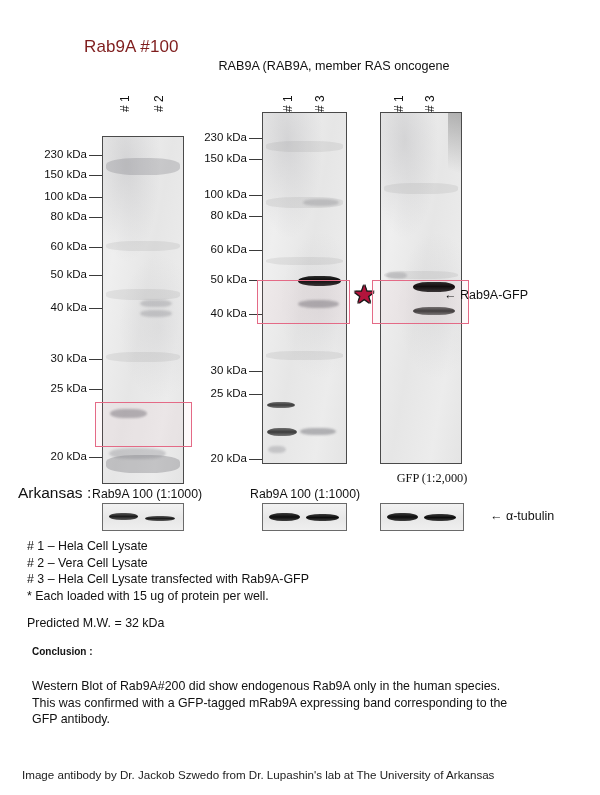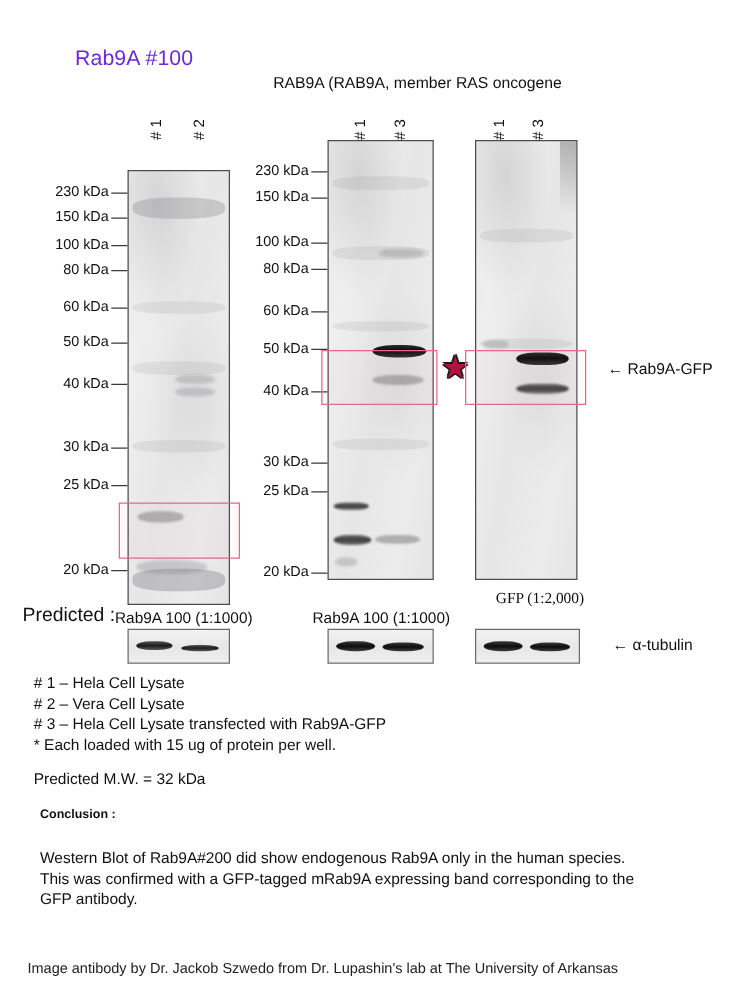--- a/index.html
+++ b/index.html
@@ -9,22 +9,22 @@
     font-family:"Liberation Sans", sans-serif;
     color:#111111;
     position:relative;
     overflow:hidden;
     -webkit-font-smoothing:antialiased;
   }
   .abs{position:absolute;}
 
   
   #fig-title{
-    left:60px; top:37px;
-    font-size:17px; letter-spacing:.1px; color:#6d28d9;text-align:right;
+    left:84px; top:37px;
+    font-size:17px; letter-spacing:.1px; color:#7f1d1d;text-align:right;
   }
   #ab-desc{
     left:70px; top:58px; width:420px;
     font-size:12.6px; line-height:17px; text-align:center;
   }
   #ab-desc .l1{display:block;text-indent:108px;}
   #ab-desc .l2{display:block;text-align:left;}
 
   
   .lane-lab{
@@ -181,23 +181,23 @@
 <div class="abs blot right-smear" id="blot-right" style="left:380px;top:112px;width:80px;height:350px;">
   <div class="streak" style="top:20%;height:3%;"></div>
   <div class="streak" style="top:45%;height:2.5%;"></div>
   <div class="band vfaint" style="left:6%;top:45.5%;width:26%;height:2%;"></div>
   <div class="band strong" style="left:40%;top:48.2%;width:52%;height:3%;"></div>
   <div class="band mid" style="left:40%;top:55.5%;width:52%;height:2.3%;"></div>
 </div>
 
 <div class="abs redbox" style="left:372px;top:280px;width:95px;height:42px;"></div>
 
-<div class="abs callout" style="left:486px;top:288px;">← Rab9A-GFP</div>
-
-<div class="abs" id="antibody-label">Predicted :</div>
+<div class="abs callout" style="left:444px;top:288px;">← Rab9A-GFP</div>
+
+<div class="abs" id="antibody-label">Arkansas :</div>
 
 <div class="abs ab-name" style="left:92px;top:487px;width:105px;">Rab9A 100 (1:1000)</div>
 <div class="abs ab-name" style="left:250px;top:487px;width:110px;">Rab9A 100 (1:1000)</div>
 <div class="abs ab-name" style="left:384px;top:471px;width:96px;font-family:Liberation Serif, serif;">GFP (1:2,000)</div>
 
 <div class="tub lite" style="left:102px;top:503px;width:80px;height:26px;">
   <div class="tb" style="left:8%;top:36%;width:36%;height:26%;"></div>
   <div class="tb" style="left:52%;top:46%;width:38%;height:20%;"></div>
 </div>
 <div class="tub" style="left:262px;top:503px;width:83px;height:26px;">

